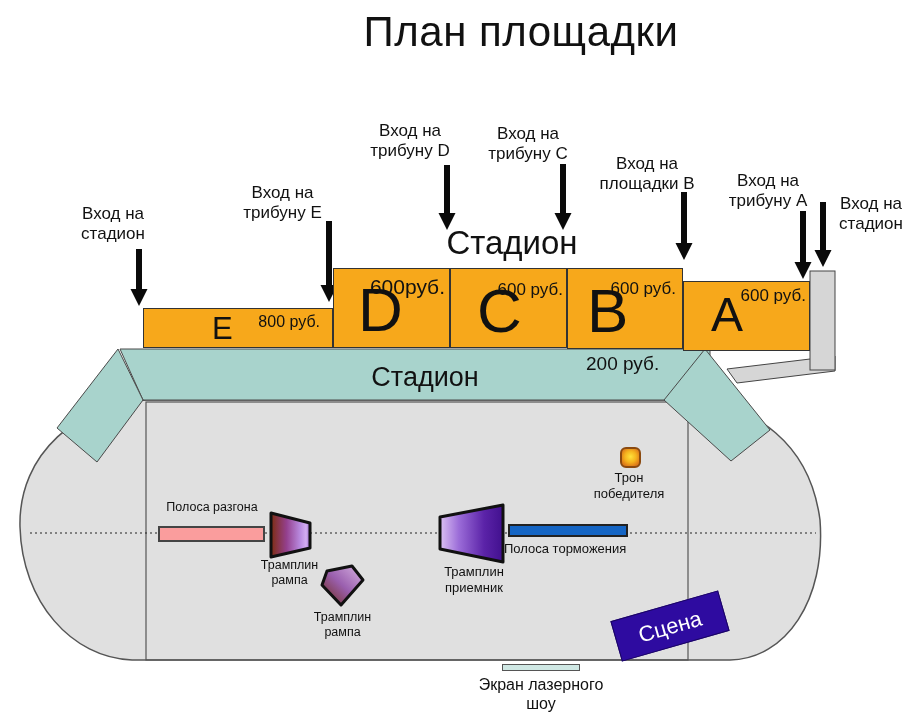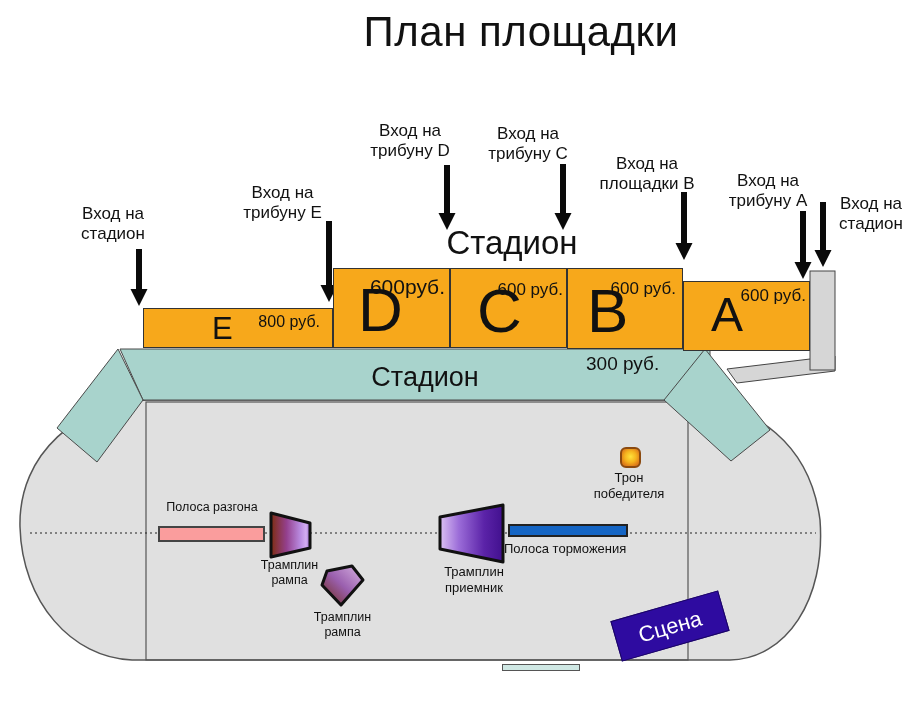--- a/index.html
+++ b/index.html
@@ -141,21 +141,21 @@
   <div class="trib" style="left:567px;top:268px;width:116px;height:81px;">
     <span class="trib-letter" style="left:19px;top:11px;font-size:62px;">B</span>
     <span class="trib-price" style="right:6px;top:10px;font-size:17px;">600 руб.</span>
   </div>
   <div class="trib" style="left:683px;top:281px;width:127px;height:70px;">
     <span class="trib-letter" style="left:27px;top:9px;font-size:48px;">A</span>
     <span class="trib-price" style="right:3px;top:4px;font-size:17px;">600 руб.</span>
   </div>
 
   <div class="abs center stadium-label" style="left:360px;top:362px;width:130px;">Стадион</div>
-  <div class="abs price-500" style="left:586px;top:353px;width:80px;">300 руб.</div>
+  <div class="abs price-500" style="left:586px;top:353px;width:80px;">200 руб.</div>
 
   <div class="abs center small-label" style="left:162px;top:500px;width:100px;">Полоса разгона</div>
   <div class="abs pink-bar" style="left:158px;top:526px;width:107px;height:16px;"></div>
 
   <div class="abs center small-label" style="left:252px;top:558px;width:75px;">
     <span class="l">Трамплин</span>
     <span class="l">рампа</span>
   </div>
   <div class="abs center small-label" style="left:305px;top:610px;width:75px;">
     <span class="l">Трамплин</span>
@@ -171,14 +171,18 @@
 
   <div class="abs throne" style="left:620px;top:447px;width:21px;height:21px;"></div>
   <div class="abs center mid-label" style="left:585px;top:470px;width:88px;">
     <span class="l">Трон</span>
     <span class="l">победителя</span>
   </div>
 
   <div class="abs stage-box" style="left:614px;top:605px;width:112px;height:42px;">Сцена</div>
 
   <div class="abs laser-strip" style="left:502px;top:664px;width:78px;height:7px;"></div>
+  <div class="abs center screen-label" style="left:468px;top:675px;width:146px;">
+    <span class="l">Экран лазерного</span>
+    <span class="l">шоу</span>
+  </div>
 
 </div>
 
 </body></html>

